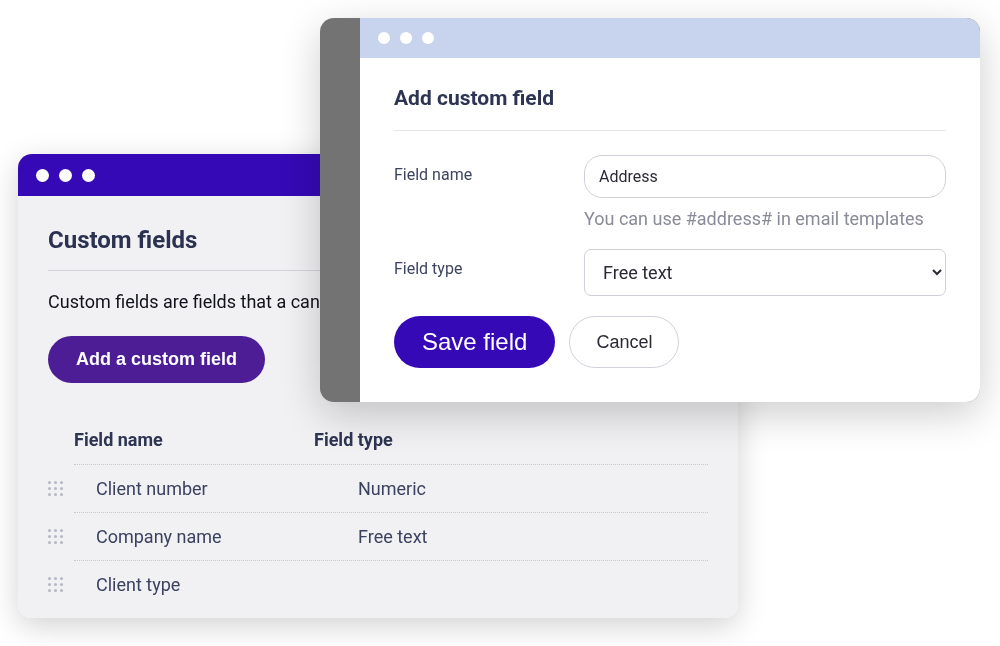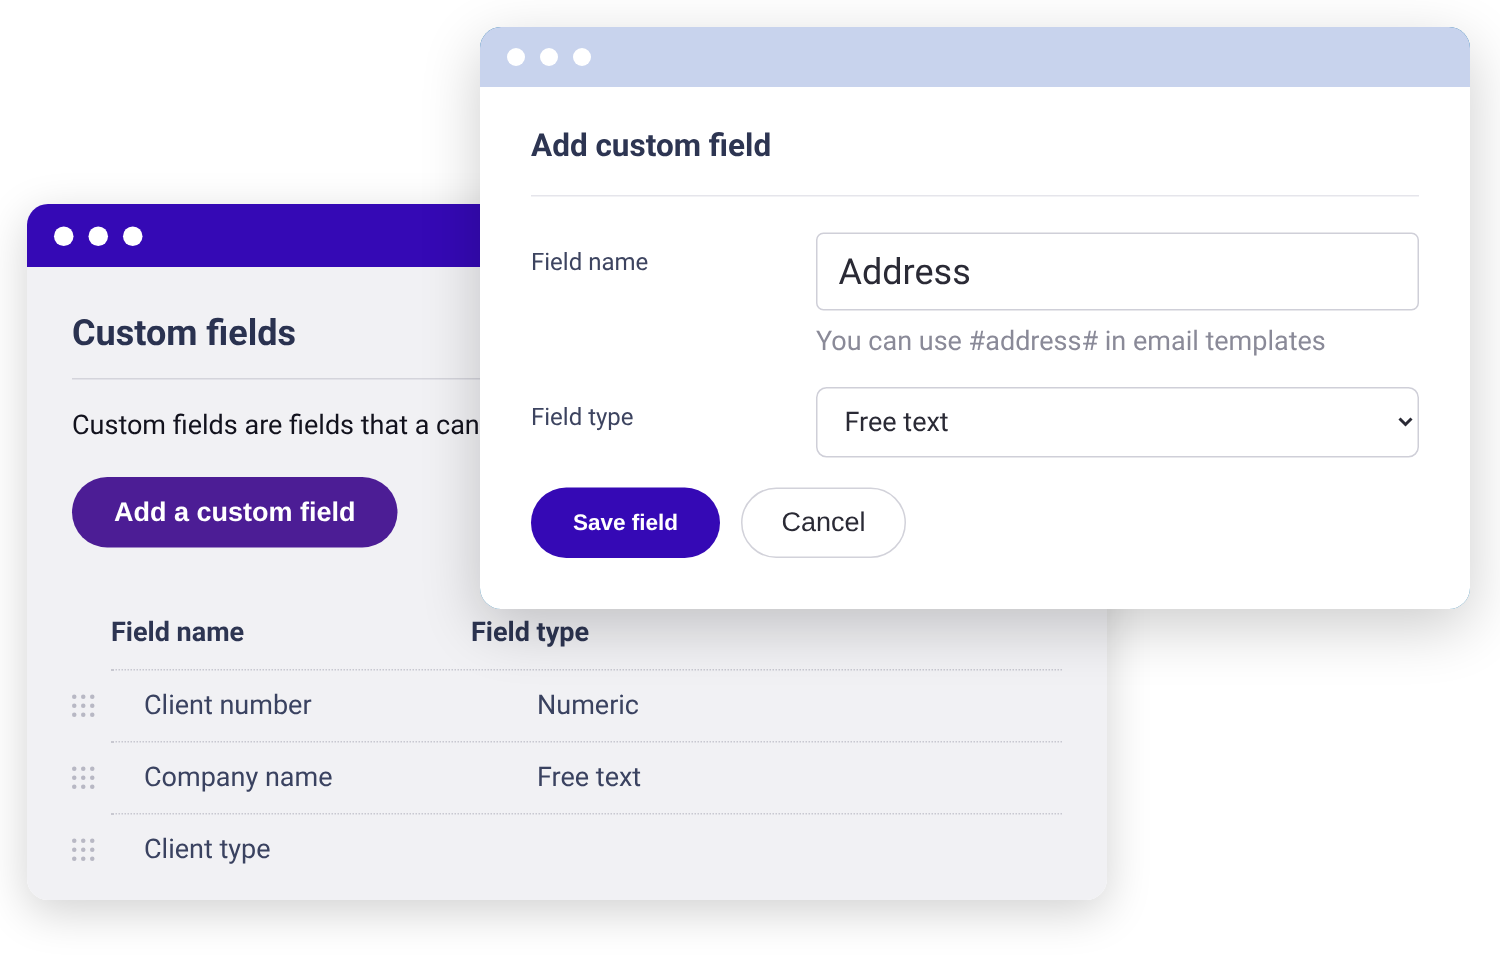--- a/index.html
+++ b/index.html
@@ -13,21 +13,21 @@
       width: 1000px;
       height: 646px;
       position: relative;
       overflow: hidden;
     }
     
     
     .back-window {
       position: absolute;
       left: 18px;
-      top: 136px;
+      top: 154px;
       width: 720px;
       border-radius: 14px;
       overflow: hidden;
       box-shadow: 0 8px 30px rgba(0,0,0,0.18);
     }
     .back-titlebar {
       background: #3509b5;
       height: 42px;
       display: flex;
       align-items: center;
@@ -126,21 +126,22 @@
     
     
     .front-window {
       position: absolute;
       left: 320px;
       top: 18px;
       width: 660px;
       border-radius: 14px;
       overflow: hidden;
       box-shadow: 0 12px 40px rgba(0,0,0,0.2);
-      background: #0369a1;
+      background: #737373;
+      padding-left: 40px;
     }
     .front-titlebar {
       background: #c8d3ed;
       height: 40px;
       display: flex;
       align-items: center;
       padding: 0 18px;
       gap: 10px;
     }
     .front-titlebar .dot {
@@ -174,23 +175,23 @@
       font-size: 16px;
       color: #3d4460;
       padding-top: 10px;
     }
     .form-control {
       flex: 1;
     }
     .text-input {
       width: 100%;
       padding: 11px 14px;
-      font-size: 24px;
+      font-size: 16px;
       border: 1px solid #cfcfd8;
-      border-radius: 5px;
+      border-radius: 18px;
       color: #2a2a35;
       font-family: inherit;
     }
     .hint {
       font-size: 18px;
       color: #8a8a98;
       margin-top: 10px;
     }
     .select-input {
       width: 100%;
@@ -206,22 +207,22 @@
     .dialog-actions {
       display: flex;
       gap: 14px;
       margin-top: 10px;
     }
     .btn-save {
       background: #3509b5;
       color: #fff;
       border: none;
       border-radius: 999px;
-      font-size: 15px;
-      font-weight: 700;
+      font-size: 24px;
+      font-weight: 400;
       padding: 12px 28px;
       cursor: pointer;
     }
     .btn-cancel {
       background: #fff;
       color: #2a2a35;
       border: 1px solid #d2d2da;
       border-radius: 999px;
       font-size: 18px;
       font-weight: 500;

